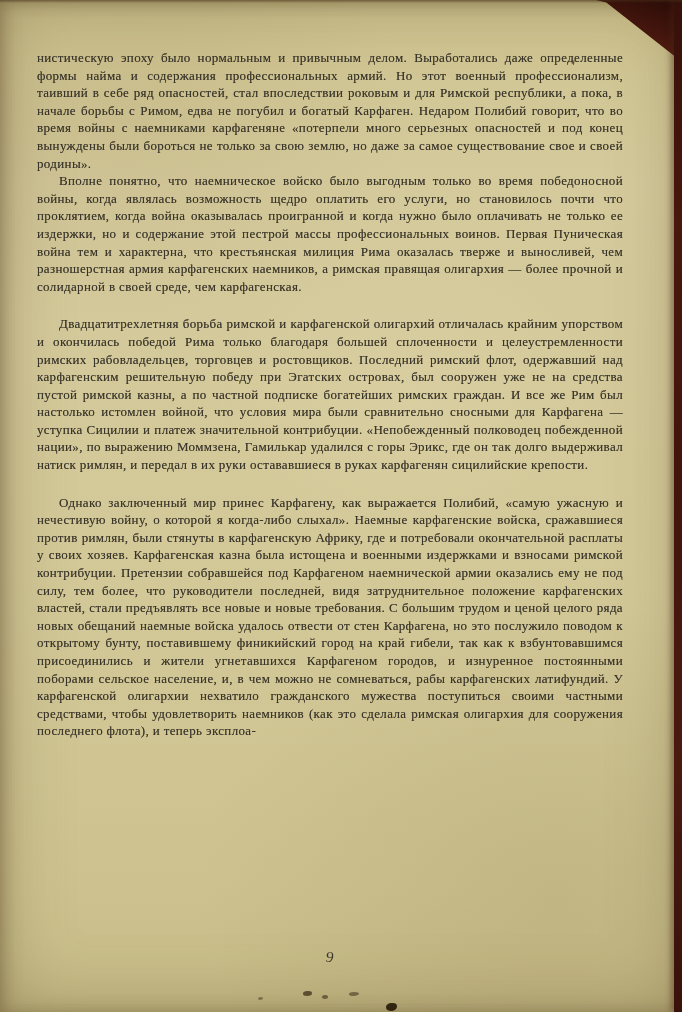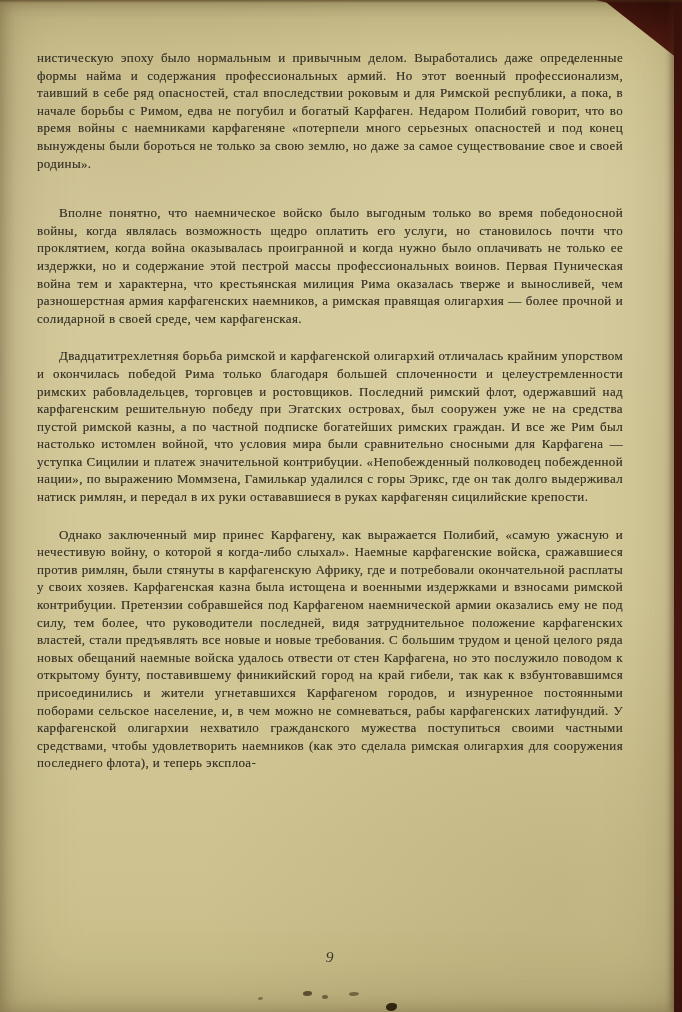--- a/index.html
+++ b/index.html
@@ -37,21 +37,20 @@
     line-height: 17.6px;
     letter-spacing: 0.35px;
     text-align: justify;
     text-shadow: 0 0 0.5px rgba(55,48,35,0.55);
   }
   .text-block p {
     margin: 0;
   }
   .text-block p.indent {
     text-indent: 22px;
-    margin-top: 32px;
   }
   .text-block p.gap {
     margin-top: 20px;
   }
   .page-number {
     position: absolute;
     top: 948px;
     left: 37px;
     width: 586px;
     text-align: center;

